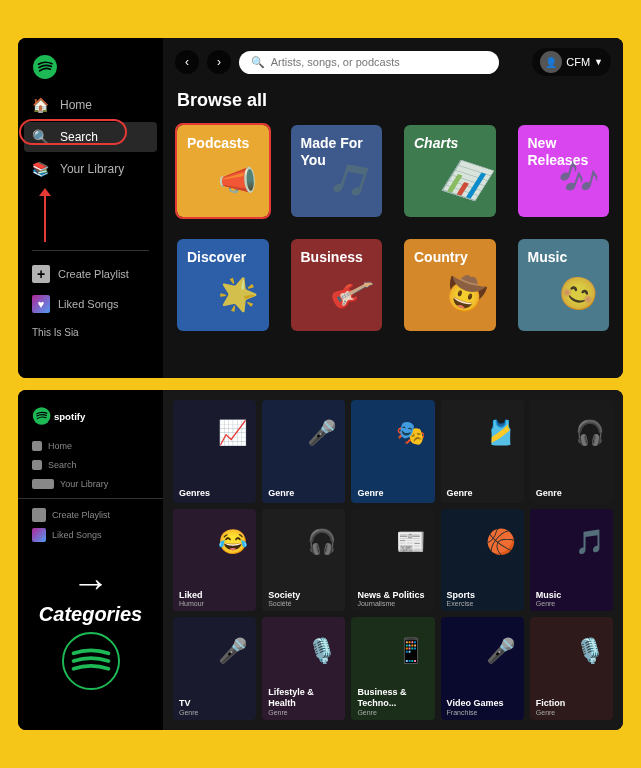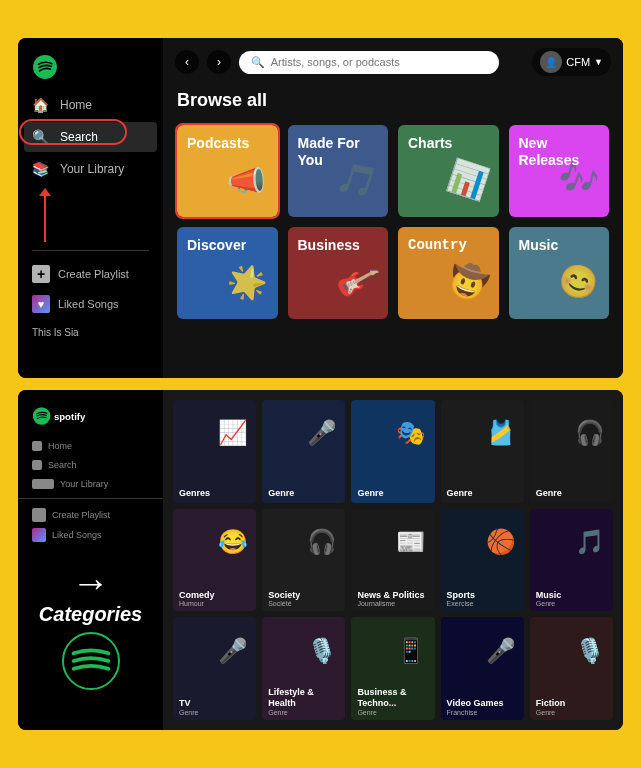--- a/index.html
+++ b/index.html
@@ -187,21 +187,21 @@
     }
     .browse-title {
       font-size: 18px;
       font-weight: 700;
       color: #fff;
       padding: 4px 14px 10px;
     }
     .browse-grid {
       display: grid;
       grid-template-columns: repeat(4, 1fr);
-      gap: 10px;
+      gap: 22px;
       padding: 4px 14px 14px;
       overflow: hidden;
     }
     .browse-card {
       border-radius: 6px;
       height: 92px;
       position: relative;
       overflow: hidden;
       cursor: pointer;
     }
@@ -224,25 +224,25 @@
       bottom: -4px;
       width: 58px;
       height: 58px;
       border-radius: 4px;
       transform: rotate(18deg);
     }
 
     
     .card-podcasts { background: #E8A832; }
     .card-madeforyou { background: #3E5A8C; }
-    .card-charts { background: #3E7B4F; }
+    .card-charts { background: #3E7B4F; font-style: italic; }
     .card-newreleases { background: #d946ef; }
     .card-discover { background: #2C5FA8; }
     .card-concerts { background: #8C2D2D; }
-    .card-country { background: #D4882A; font-family: Liberation Mono, monospace; }
+    .card-country { background: #D4882A; }
     .card-mood { background: #4A7A8C; }
 
     
     .bottom-panel {
       width: 100%;
       background: #121212;
       border-radius: 8px;
       display: flex;
       height: 340px;
       overflow: hidden;
@@ -568,21 +568,21 @@
     <span class="category-card-label">Genre</span>
 
   </div>
       <div class="category-card bg-dark5">
     <div class="category-card-img" style="font-size:24px;">🎧</div>
     <span class="category-card-label">Genre</span>
 
   </div>
       <div class="category-card bg-comedy">
     <div class="category-card-img" style="font-size:24px;">😂</div>
-    <span class="category-card-label">Comedy</span>
+    <span class="category-card-label">Liked</span>
     <span class="category-card-sub">Humour</span>
   </div>
       <div class="category-card bg-society">
     <div class="category-card-img" style="font-size:24px;">🎧</div>
     <span class="category-card-label">Society</span>
     <span class="category-card-sub">Société</span>
   </div>
       <div class="category-card bg-news">
     <div class="category-card-img" style="font-size:24px;">📰</div>
     <span class="category-card-label">News &amp; Politics</span>

